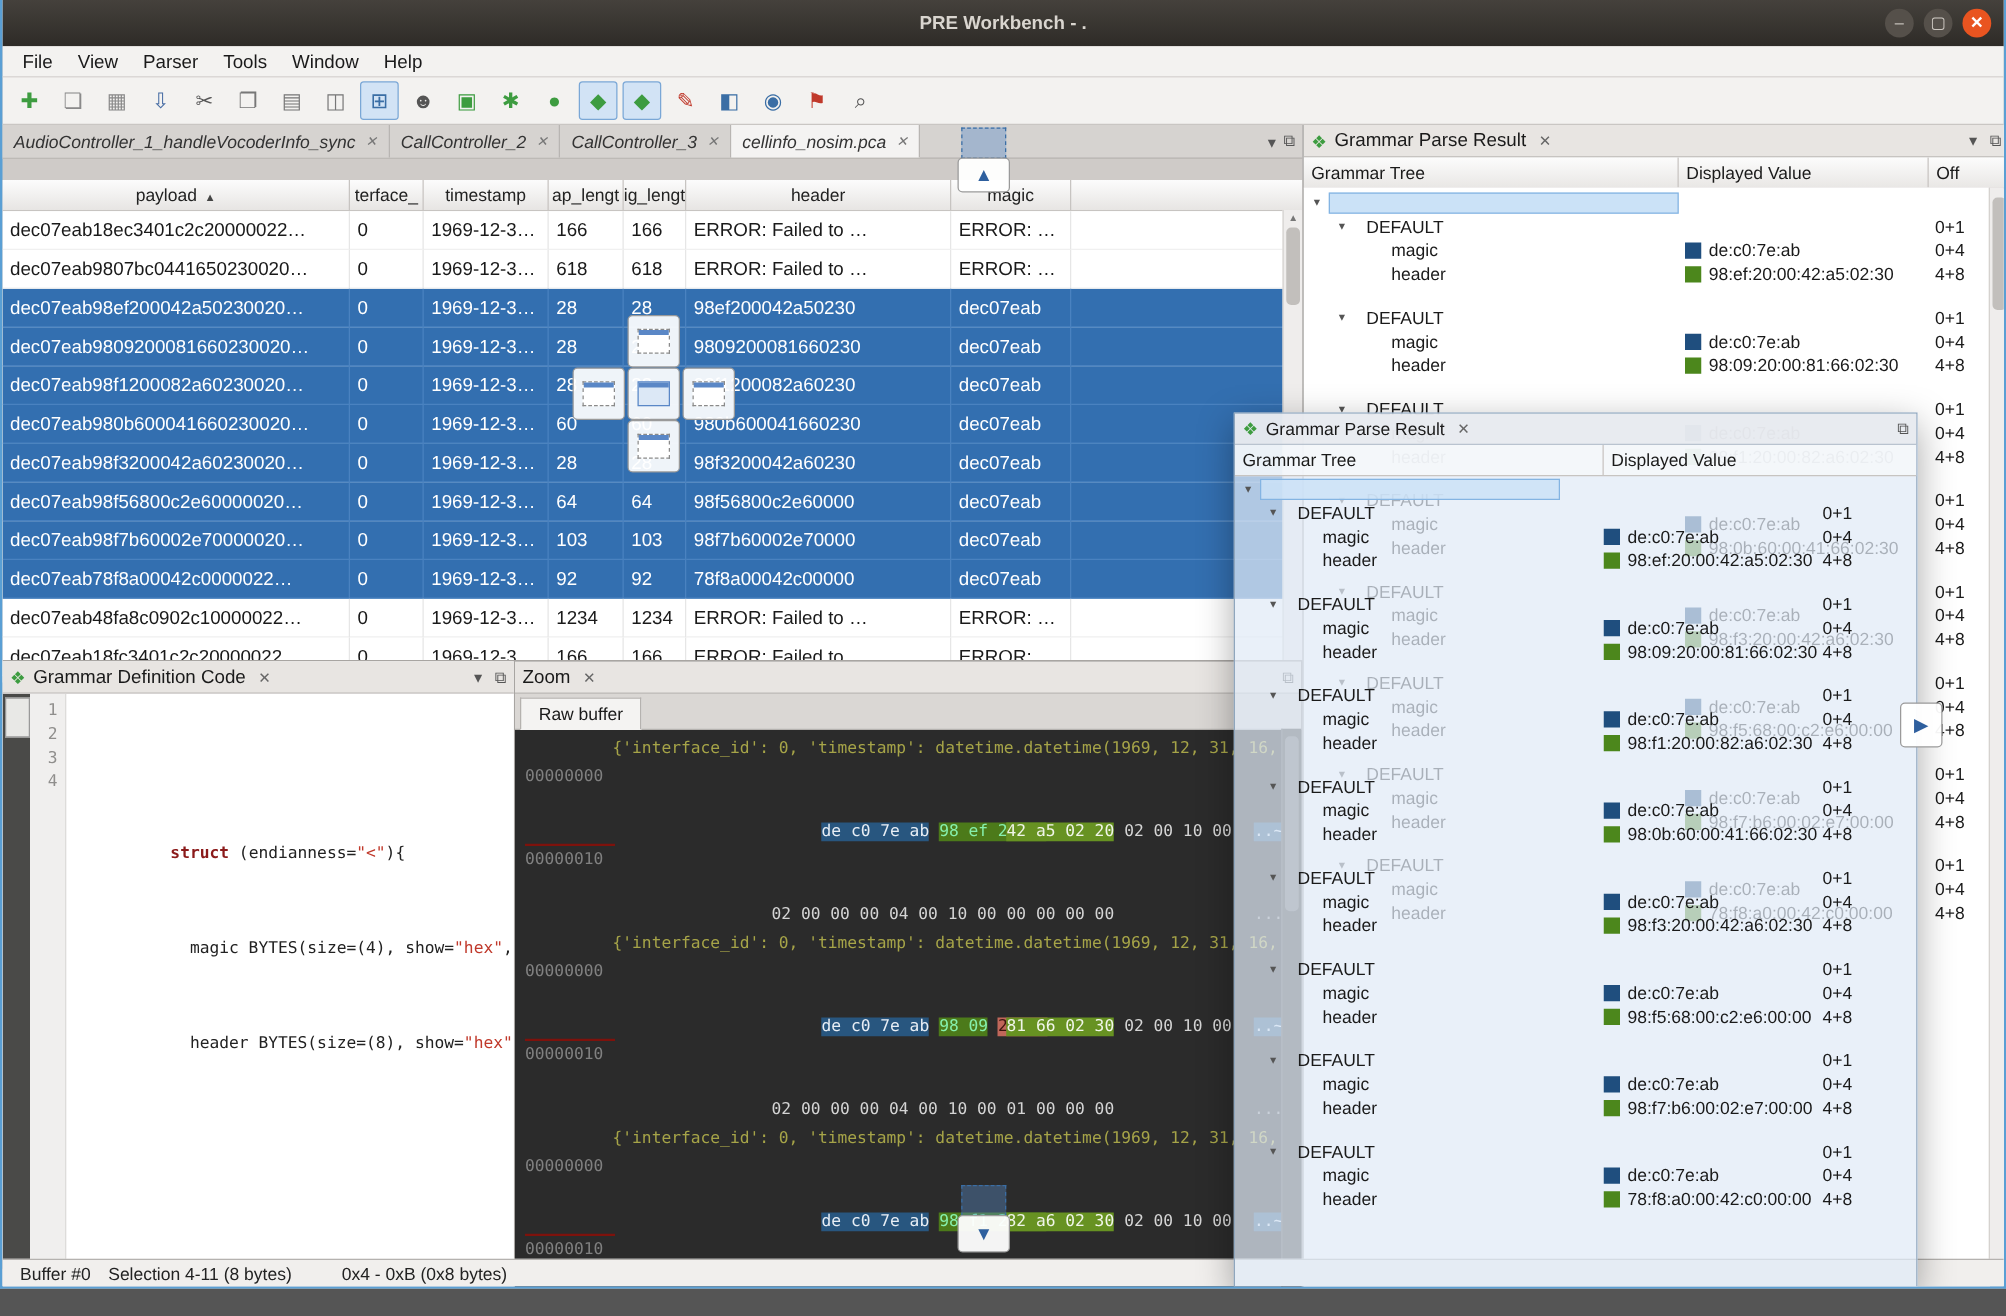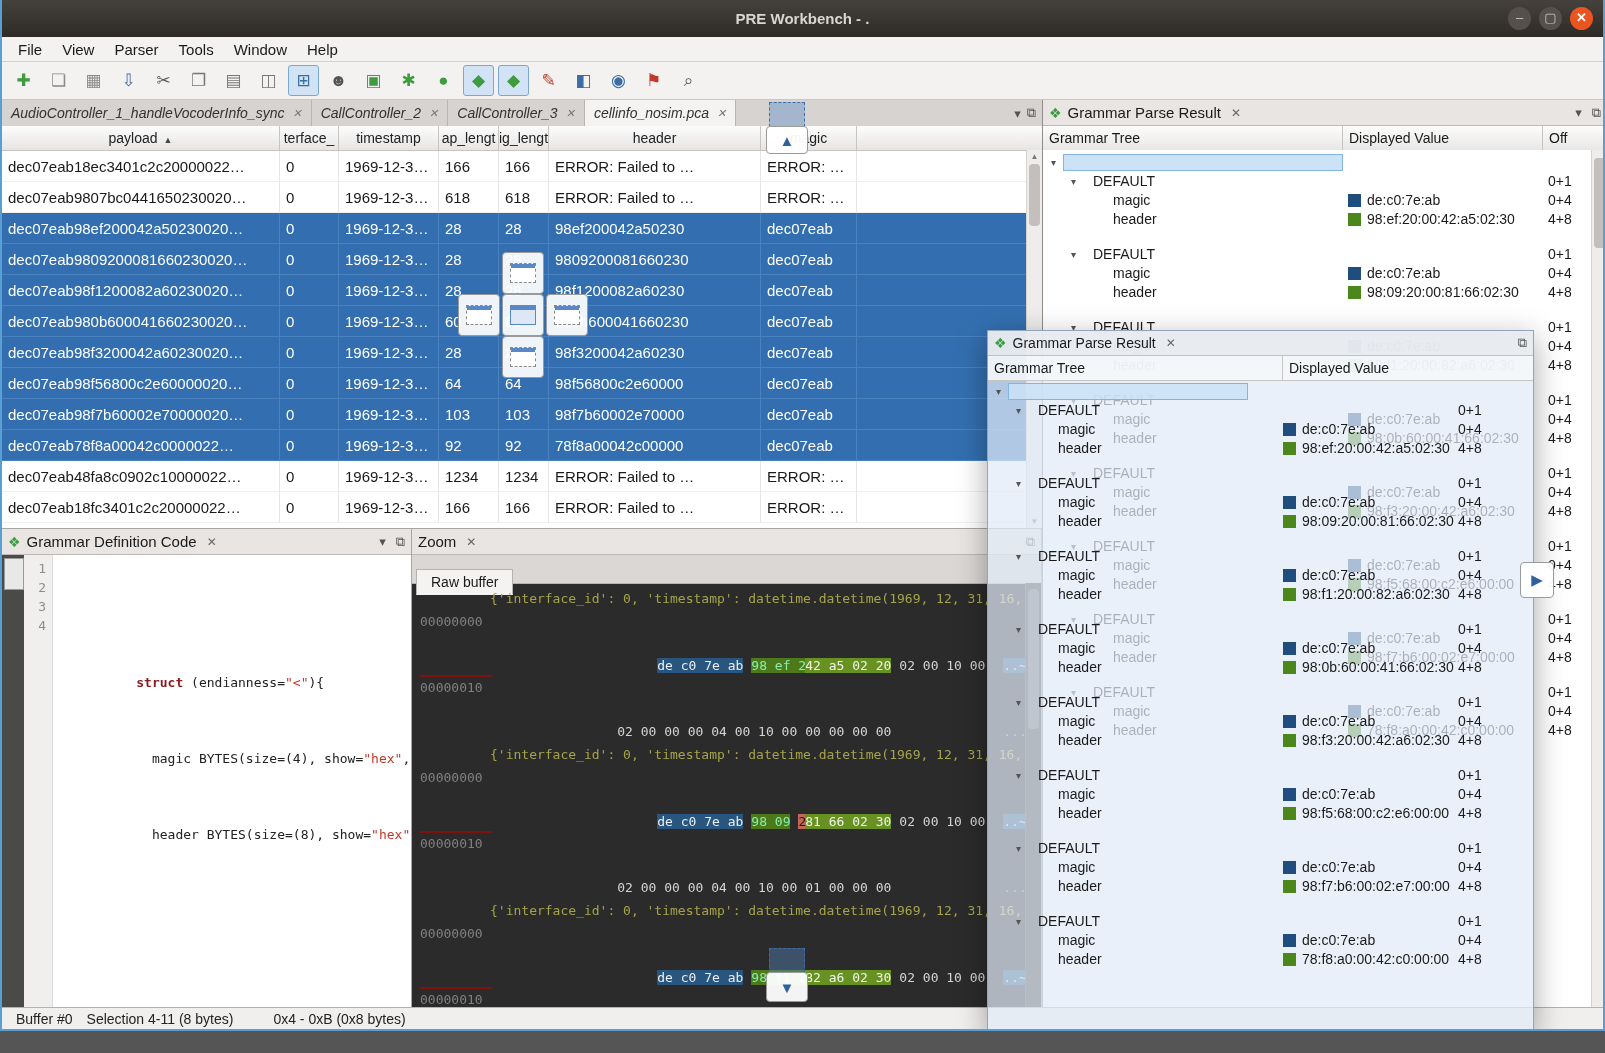--- a/index.html
+++ b/index.html
@@ -28,21 +28,21 @@
   
   .tabrow{position:absolute;left:0;top:100px;width:1040px;height:26px;background:#d6d3d0;
           border-bottom:1px solid #b5b2af;display:flex;align-items:stretch;}
   .dtab{display:flex;align-items:center;padding:0 9px;border-right:1px solid #b8b5b2;
         font-size:14px;color:#333;background:#d6d3d0;cursor:pointer;white-space:nowrap;font-style:italic;}
   .dtab.active{background:#f4f3f2;}
   .tabclose{margin-left:8px;color:#777;font-size:11px;cursor:pointer;}
   .tabctl{margin-left:auto;display:flex;align-items:center;gap:6px;padding-right:6px;}
   .tabctl span{color:#555;font-size:13px;cursor:pointer;}
   
-  .table-area{position:absolute;left:0;top:126px;width:1040px;height:402px;background:#fff;
+  .table-area{position:absolute;left:0;top:144px;width:1040px;height:402px;background:#fff;
               border-right:1px solid #a8a5a2;overflow:hidden;}
   .thead{display:flex;height:24px;line-height:24px;background:linear-gradient(#fcfcfc,#e7e5e3);
          border-bottom:1px solid #c7c4c1;font-size:14px;color:#222;}
   .thc{text-align:center;border-right:1px solid #c7c4c1;box-sizing:border-box;overflow:hidden;white-space:nowrap;cursor:pointer;}
   .sortarrow{font-size:9px;color:#444;margin-left:6px;}
   .trow-p{display:flex;height:31px;line-height:31px;background:#fff;font-size:15px;cursor:pointer;}
   .trow-p.sel{background:#336fb0;color:#fff;}
   .cell{padding:0 6px;overflow:hidden;white-space:nowrap;border-right:1px solid #e6e6e6;
         border-bottom:1px solid #f0f0f0;box-sizing:border-box;}
   .sel .cell{border-right-color:#4a82c0;border-bottom-color:#4a82c0;}
@@ -75,21 +75,21 @@
   .str{color:#c0392b;}
   .pl{color:#222;}
   .hscroll{position:absolute;left:0;right:0;bottom:0;height:15px;background:#efedec;border-top:1px solid #d5d2cf;}
   .hs-left,.hs-right{position:absolute;top:0;width:15px;height:15px;text-align:center;font-size:8px;line-height:15px;color:#777;cursor:pointer;}
   .hs-left{left:0}.hs-right{right:0}
   .hs-thumb{position:absolute;left:18px;top:2px;height:11px;width:120px;background:#c2bfbc;border-radius:4px;}
   
   .zoom-panel{position:absolute;left:410px;top:528px;width:630px;height:503px;background:#2b2b2b;
               border-top:1px solid #a8a5a2;border-right:1px solid #a8a5a2;box-sizing:border-box;}
   .zoomtabs{height:28px;background:#dad7d4;border-bottom:1px solid #b5b2af;}
-  .rawtab{display:inline-block;margin-left:4px;margin-top:14px;padding:0 14px;height:24px;line-height:24px;
+  .rawtab{display:inline-block;margin-left:4px;margin-top:3px;padding:0 14px;height:24px;line-height:24px;
           background:#f4f3f2;border:1px solid #b5b2af;border-bottom:1px solid #f4f3f2;font-size:14px;cursor:pointer;}
   .hexwrap{position:absolute;left:0;top:54px;right:15px;bottom:0;overflow:hidden;padding:4px 0 0 8px;
            font-family:"DejaVu Sans Mono",monospace;font-size:13px;color:#d4d4d4;}
   .hexmeta{padding-left:70px;line-height:24px;color:#a6a448;white-space:nowrap;overflow:hidden;}
   .hexrow{display:flex;line-height:22px;white-space:pre;cursor:text;}
   .hoff{width:72px;color:#808080;flex:none;}
   .hoff.redline{box-shadow:inset 0 -2px 0 #7e120c;}
   .hgrp{width:188px;flex:none;}
   .hgrp .hseg + .hseg{margin-left:8px;}
   .hascii{margin-left:10px;color:#8f8f8f;}

